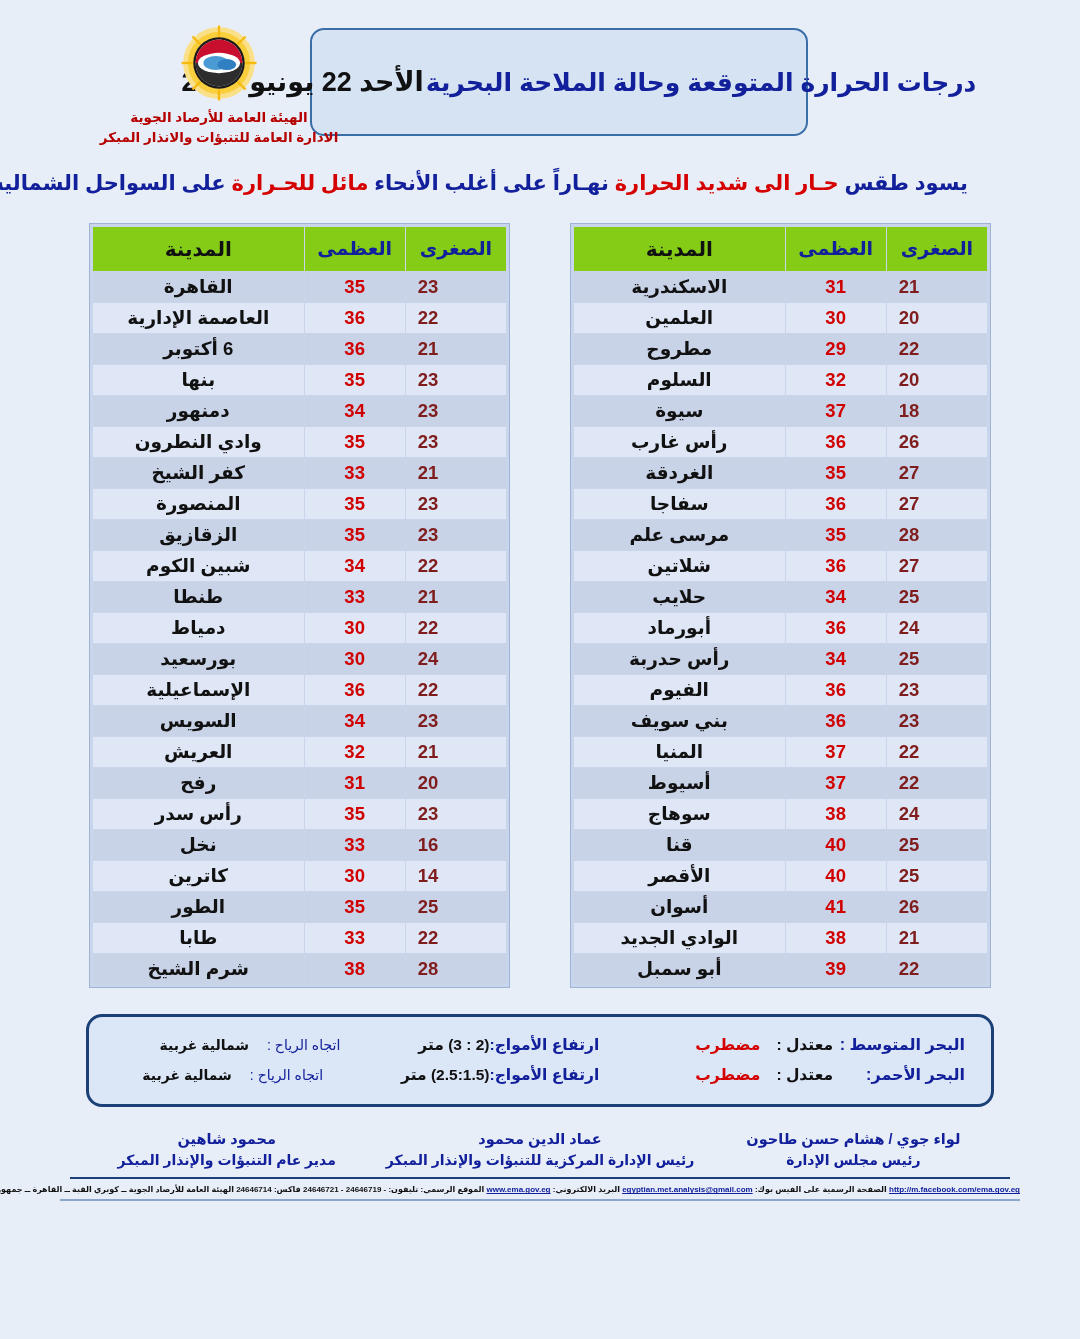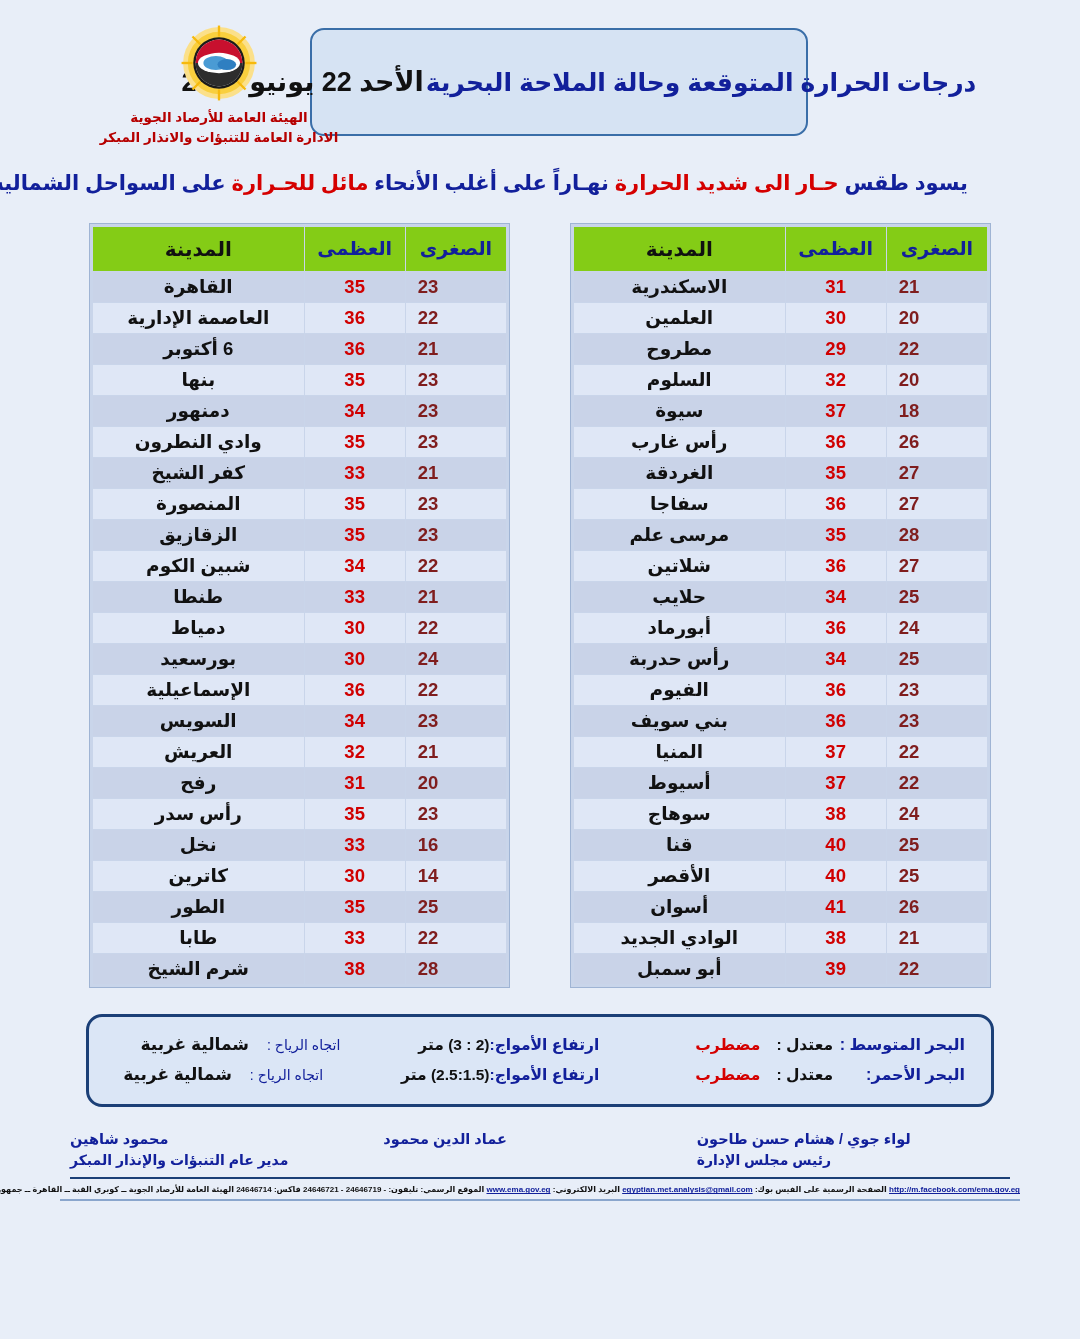--- a/index.html
+++ b/index.html
@@ -138,30 +138,30 @@
     white-space: nowrap;
   }
   .m-sea   { color: #12209b; font-size: 16px; font-weight: bold; width: 132px; text-align: right; }
   .m-state-lbl { color: #111; font-size: 15.5px; font-weight: bold; }
   .m-state-val { color: #d50000; font-size: 15.5px; font-weight: bold; margin-right: 16px;}
   .m-gap1 { width: 96px; }
   .m-wave-lbl { color: #12209b; font-size: 15.5px; font-weight: bold; }
   .m-wave-val { color: #111; font-size: 15.5px; font-weight: bold; }
   .m-gap2 { width: 78px; }
   .m-wind-lbl { color: #12209b; font-size: 14px; font-weight: normal; }
-  .m-wind-val { color: #111; font-size: 17px; font-weight: bold; margin-right: 18px; }
+  .m-wind-val { color: #111; font-size: 14px; font-weight: bold; margin-right: 18px; }
 
   
   .signatures {
     display: flex;
     margin: 22px 70px 0 70px;
     padding-bottom: 6px;
     border-bottom: 2px solid #1b3f77;
   }
-  .sig { flex: 1; text-align: left; color: #12209b; line-height: 1.5; }
+  .sig { flex: 1; text-align: center; color: #12209b; line-height: 1.5; }
   .sig-name  { font-size: 14.5px; font-weight: bold; white-space: nowrap; }
   .sig-role  { font-size: 14px; font-weight: bold; white-space: nowrap; }
 
   
   .fine-footer {
     margin: 6px 60px 0 60px;
     text-align: center;
     font-size: 8px;
     color: #111;
     font-weight: bold;
@@ -510,20 +510,21 @@
       </div>
     </div>
 
   <div class="signatures">
       <div class="sig">
         <div class="sig-name">لواء جوي / هشام حسن طاحون</div>
         <div class="sig-role">رئيس مجلس الإدارة</div>
       </div>
       <div class="sig">
         <div class="sig-name">عماد الدين محمود</div>
+        <div class="sig-role">رئيس الإدارة المركزية للتنبؤات والإنذار المبكر</div>
       </div>
       <div class="sig">
         <div class="sig-name">محمود شاهين</div>
         <div class="sig-role">مدير عام التنبؤات والإنذار المبكر</div>
       </div>
     </div>
 
   <div class="fine-footer">
     <span class="lnk">http://m.facebook.com/ema.gov.eg</span>
     <span>الصفحة الرسمية على الفيس بوك:</span>

